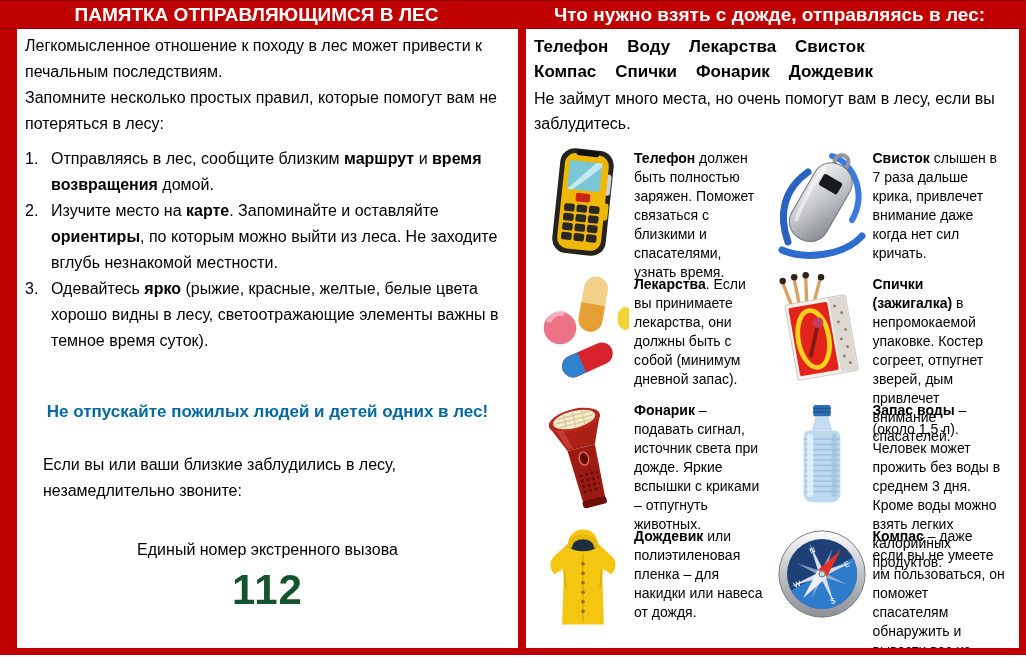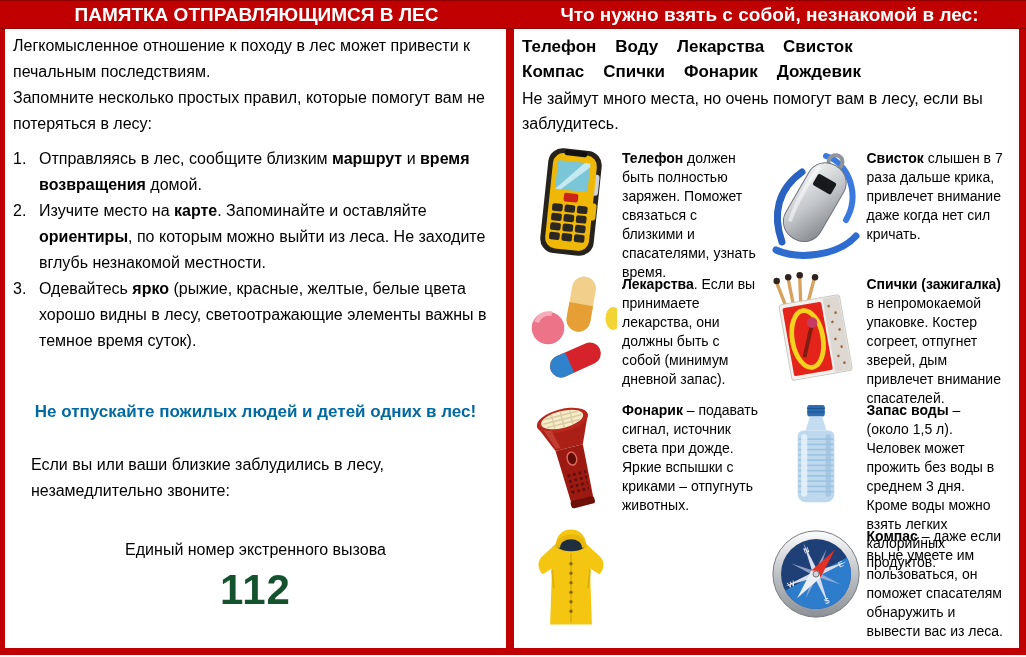--- a/index.html
+++ b/index.html
@@ -5,21 +5,21 @@
   html,body{margin:0;padding:0;background:#fff;}
   .page{
     width:1026px;height:655px;
     background:#c00000;
     display:flex;flex-direction:column;
     font-family:"Liberation Sans","DejaVu Sans",sans-serif;
     color:#000;box-sizing:border-box;overflow:hidden;
   }
   .band{height:29px;display:flex;flex:none;box-shadow:inset 0 1px 0 #8f0000, inset 0 -1px 0 #8f0000;}
   .htitle{width:513px;color:#fff;font-weight:bold;font-size:19px;line-height:29px;text-align:center;white-space:nowrap;overflow:hidden;}
-  .content{flex:1;display:flex;padding:0 7px 7px 5px;min-height:0;}
+  .content{flex:1;display:flex;padding:0 7px 7px 17px;min-height:0;}
   .col{background:#fff;overflow:hidden;box-sizing:border-box;height:100%;}
   .col-left{width:501px;padding:4px 8px;}
   .divider{width:8px;background:#c00000;flex:none;}
   .col-right{flex:1;padding:3px 8px;}
   .body-text{margin:0;font-size:16px;line-height:26px;}
   .rules{margin:9px 0 0 0;}
   .rule{display:flex;font-size:16px;line-height:26px;}
   .rule-num{width:26px;flex:none;}
   .rule-text{flex:1;}
   .b,.rich .b{font-weight:bold;}
@@ -34,21 +34,21 @@
   .cell{display:flex;align-items:flex-start;}
   .pic{width:98px;min-width:98px;height:120px;display:flex;justify-content:center;align-items:flex-start;}
   .desc{font-size:14px;line-height:19px;padding:5px 6px 0 2px;}
 </style>
 </head>
 <body>
 
 <div class="page">
   <div class="band">
     <div class="htitle">ПАМЯТКА ОТПРАВЛЯЮЩИМСЯ В ЛЕС</div>
-    <div class="htitle">Что нужно взять с собой, незнакомой в лес:</div>
+    <div class="htitle">Что нужно взять с дожде, отправляясь в лес:</div>
   </div>
   <div class="content">
 
     <div class="col col-left">
       <p class="body-text">Легкомысленное отношение к походу в лес может привести к печальным последствиям.</p>
       <p class="body-text">Запомните несколько простых правил, которые помогут вам не потеряться в лесу:</p>
       <div class="rules">
         <div class="rule">
           <span class="rule-num">1.</span>
           <span class="rule-text rich"><span>Отправляясь в лес, сообщите близким </span><span class="b">маршрут</span><span> и </span><span class="b">время возвращения</span><span> домой.</span></span>
@@ -261,20 +261,21 @@
                   <circle cx="48" cy="54" r="1.8"></circle>
                   <circle cx="48" cy="64" r="1.8"></circle>
                 <circle cx="48" cy="74" r="1.8"></circle>
                   <circle cx="48" cy="84" r="1.8"></circle>
                   <circle cx="48" cy="94" r="1.8"></circle>
               </g>
               <path d="M28 50 L30 70" stroke="#ddb10a" stroke-width="2" fill="none"></path>
               <path d="M68 50 L66 70" stroke="#ddb10a" stroke-width="2" fill="none"></path>
             </svg>
           </div>
+          <div class="desc rich"><span class="b">Дождевик</span><span> или полиэтиленовая пленка – для накидки или навеса от дождя.</span></div>
         </div>
 
         <div class="cell">
           <div class="pic">
             <svg width="92" height="92" viewBox="0 0 96 96" style="margin-top:6px;">
               <defs>
                 <linearGradient id="rimg" x1="0" y1="0" x2="0" y2="1">
                   <stop offset="0" stop-color="#fdfdfd"></stop>
                     <stop offset="0.55" stop-color="#b9bcc0"></stop>
                     <stop offset="1" stop-color="#8d9196"></stop>

